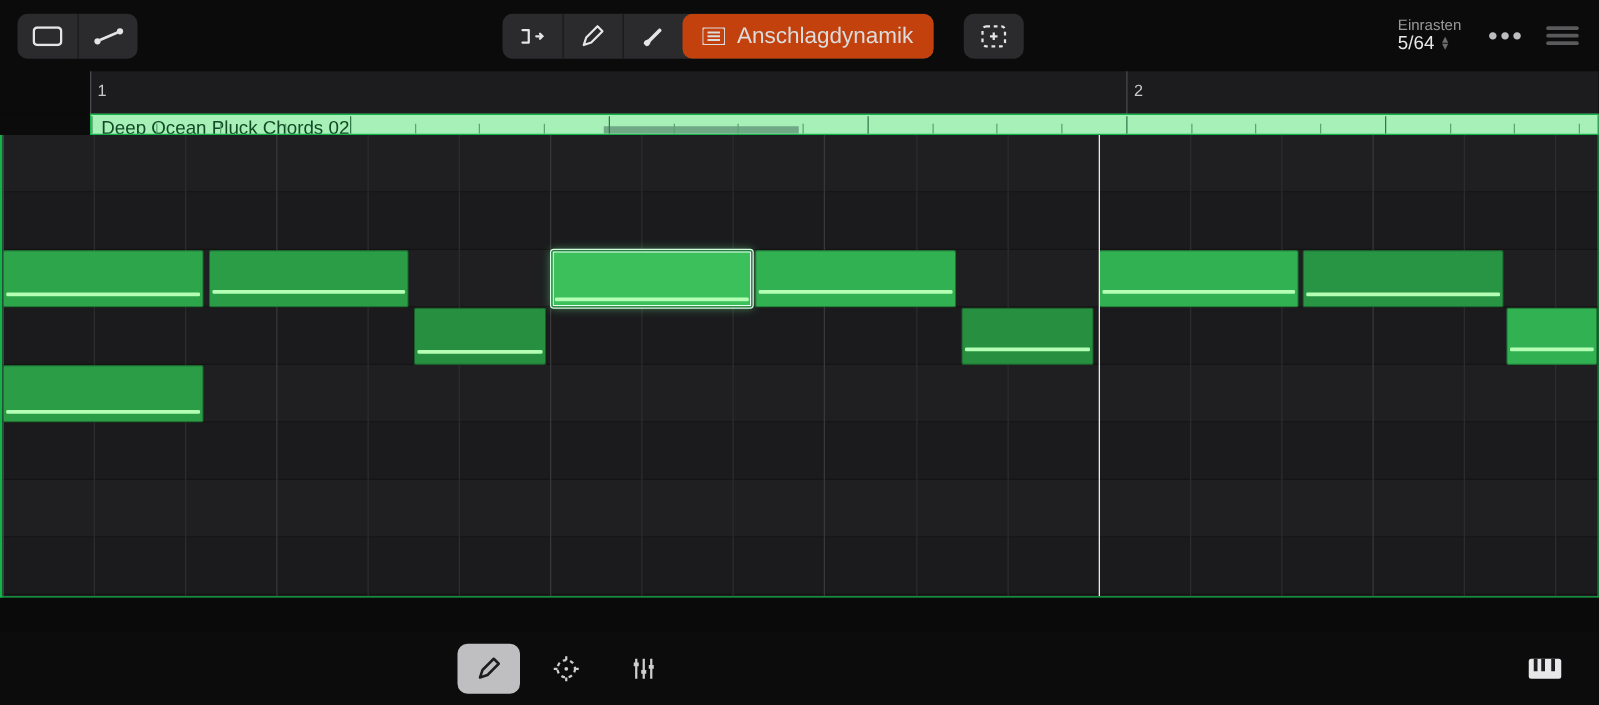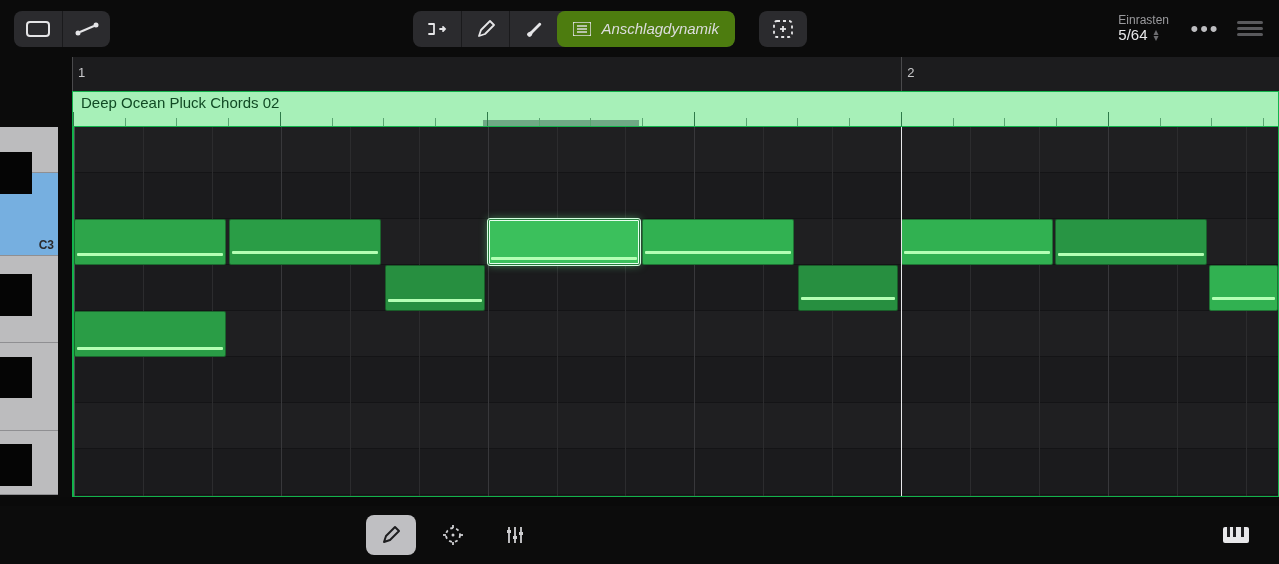--- a/index.html
+++ b/index.html
@@ -10,42 +10,41 @@
   .top-spacer { flex:1; }
   .btn-group { display:flex; background:#2b2b2e; border-radius:8px; overflow:hidden; height:36px; }
   .btn {
     width:48px; height:36px; display:flex; align-items:center; justify-content:center;
     cursor:pointer; color:#e5e5e7;
   }
   .btn + .btn { border-left:1px solid #1a1a1c; }
   .btn-single { background:#2b2b2e; border-radius:8px; }
   .param-pill {
     display:flex; align-items:center; gap:10px; padding:0 16px; height:36px;
-    background:#4d7c0f; border-radius:8px; color:#dcdcde; font-size:15px;
+    background:#c2410c; border-radius:8px; color:#dcdcde; font-size:18px;
     cursor:pointer;
-    font-style:italic;
   }
   .param-pill svg { flex:0 0 auto; }
   .snap-block { display:flex; flex-direction:column; align-items:flex-start; line-height:1.1; cursor:pointer; margin-left:8px; margin-right:6px;}
   .snap-label { font-size:12px; color:#9a9a9d; }
   .snap-value { font-size:15px; color:#e8e8ea; display:flex; align-items:center; gap:4px; }
   .chevrons { color:#6d6d70; font-size:10px; display:flex; flex-direction:column; line-height:6px; margin-left:2px;}
   .more-dots { width:40px; text-align:center; font-size:22px; letter-spacing:2px; color:#bdbdc0; cursor:pointer;}
   .drag-handle { width:30px; display:flex; flex-direction:column; gap:3px; align-items:center; cursor:grab;}
   .drag-handle span { width:26px; height:3px; background:#5a5a5d; border-radius:2px; }
 
   
   .ruler-row { height: 34px; display:flex; }
   .ruler-gutter { width:72px; background:#0b0b0b; }
   .ruler { position:relative; flex:1; background:#1c1c1e; color:#c9c9cb; font-size:13px; }
   .ruler .bar-label { position:absolute; top:8px; }
   .ruler .bar-line  { position:absolute; top:0; bottom:0; width:1px; background:#4a4a4c; }
 
   
-  .region-row { height:36px; display:flex;justify-content:flex-end; }
+  .region-row { height:17px; display:flex;justify-content:flex-end; }
   .region-gutter { width:72px; background:#0b0b0b; }
   .region-strip {
     flex:1; position:relative; background:#a7f0b8; color:#114a24;
     font-size:15px; display:flex; align-items:flex-start; padding:2px 8px 0 8px;
     border:1px solid #13b24b;
     overflow:hidden;
   }
   .region-ticks { position:absolute; left:0; right:0; bottom:0; height:14px; }
   .region-ticks span {
     position:absolute; bottom:0; width:1px; height:8px; background:#5aa572;
@@ -206,33 +205,20 @@
         <span style="left: 81.5812%;"></span>
         <span class="main" style="left: 85.875%;"></span>
         <span style="left: 90.1688%;"></span>
         <span style="left: 94.4625%;"></span>
         <span style="left: 98.7562%;"></span>
       </div>
   </div>
 </div>
 
 <div class="roll">
-  <div class="keys" id="keys">
-      <div class="wkey" style="top: 0px; height: 46px;"></div>
-      <div class="wkey active" style="top: 46px; height: 82.8px;">
-        <div class="wkey-label">C3</div>
-      </div>
-      <div class="wkey" style="top: 128.8px; height: 87.4px;"></div>
-      <div class="wkey" style="top: 216.2px; height: 87.4px;"></div>
-      <div class="wkey" style="top: 303.6px; height: 64.4px;"></div>
-      <div class="bkey" style="top: 25.3px; height: 41.4px;"></div>
-      <div class="bkey" style="top: 147.2px; height: 41.4px;"></div>
-      <div class="bkey" style="top: 230px; height: 41.4px;"></div>
-      <div class="bkey" style="top: 317.4px; height: 41.4px;"></div>
-    </div>
   <div class="grid" id="grid">
     <div class="playhead" id="playhead" style="left: 68.7%;"></div>
   <div class="row" style="top: 0px; background: rgb(31, 31, 33); border-bottom: 1px solid rgb(20, 20, 22);"></div>
       <div class="row" style="top: 46px; background: rgb(27, 27, 29); border-bottom: 1px solid rgb(20, 20, 22);"></div>
       <div class="row" style="top: 92px; background: rgb(31, 31, 33); border-bottom: 1px solid rgb(20, 20, 22);"></div>
       <div class="row" style="top: 138px; background: rgb(27, 27, 29); border-bottom: 1px solid rgb(20, 20, 22);"></div>
       <div class="row" style="top: 184px; background: rgb(31, 31, 33); border-bottom: 1px solid rgb(20, 20, 22);"></div>
       <div class="row" style="top: 230px; background: rgb(27, 27, 29); border-bottom: 1px solid rgb(20, 20, 22);"></div>
       <div class="row" style="top: 276px; background: rgb(31, 31, 33); border-bottom: 1px solid rgb(20, 20, 22);"></div>
       <div class="row" style="top: 322px; background: rgb(27, 27, 29); border-bottom: 1px solid rgb(20, 20, 22);"></div>

